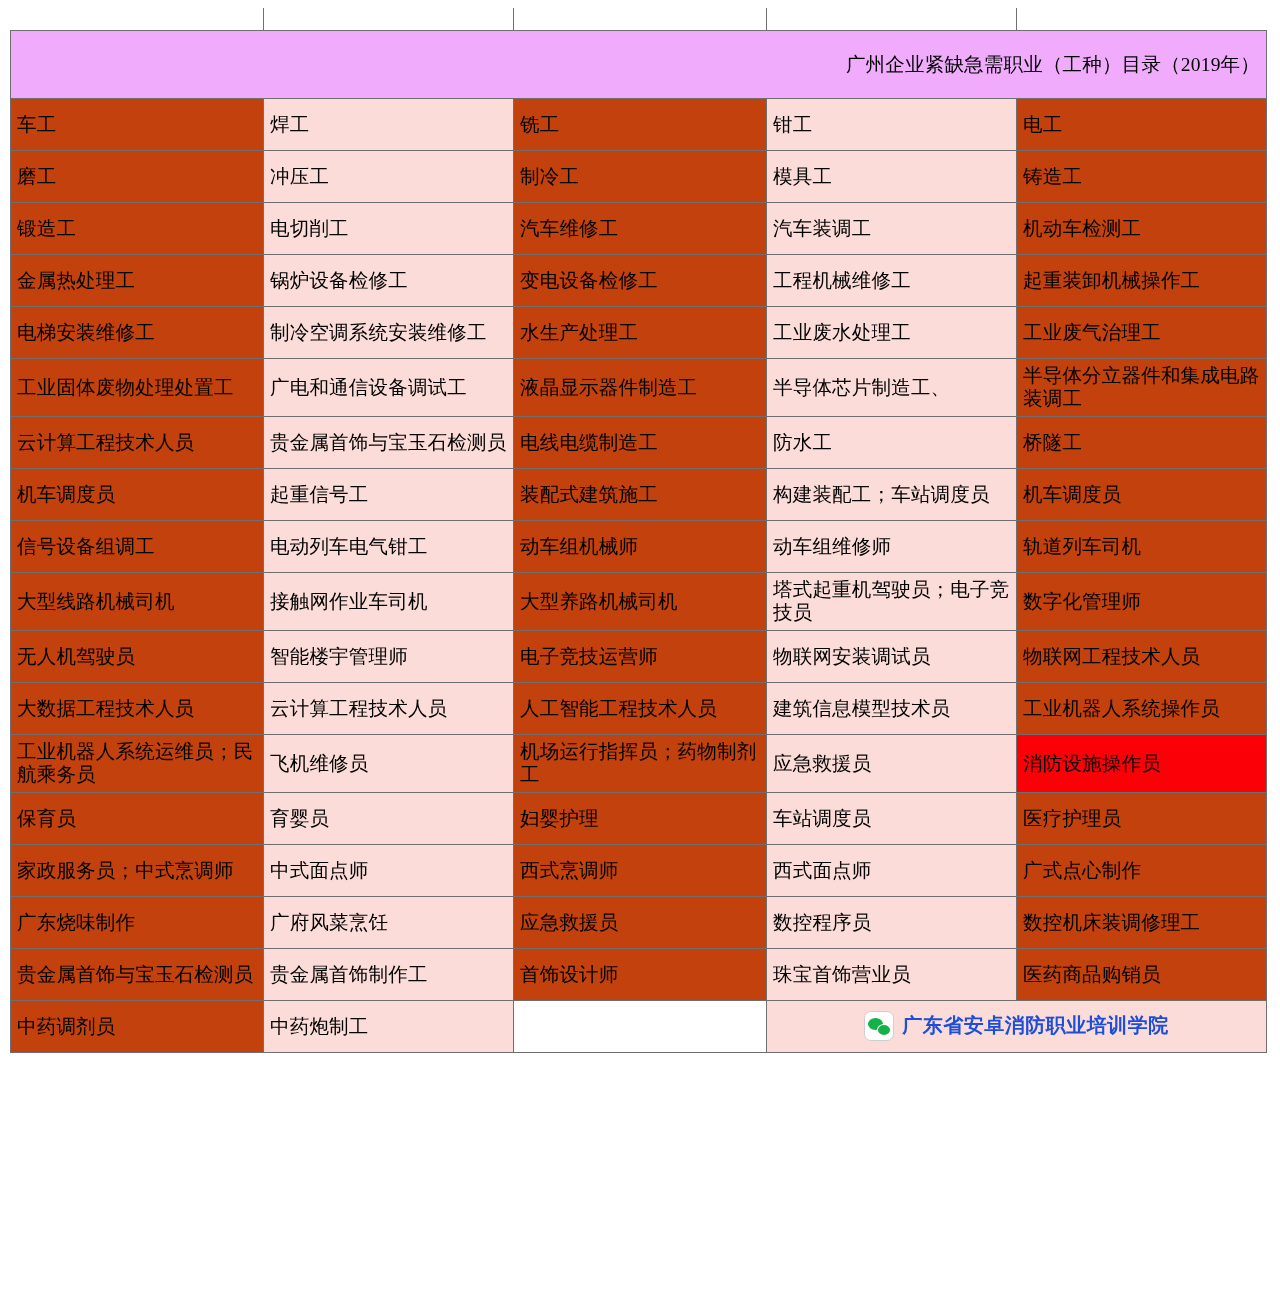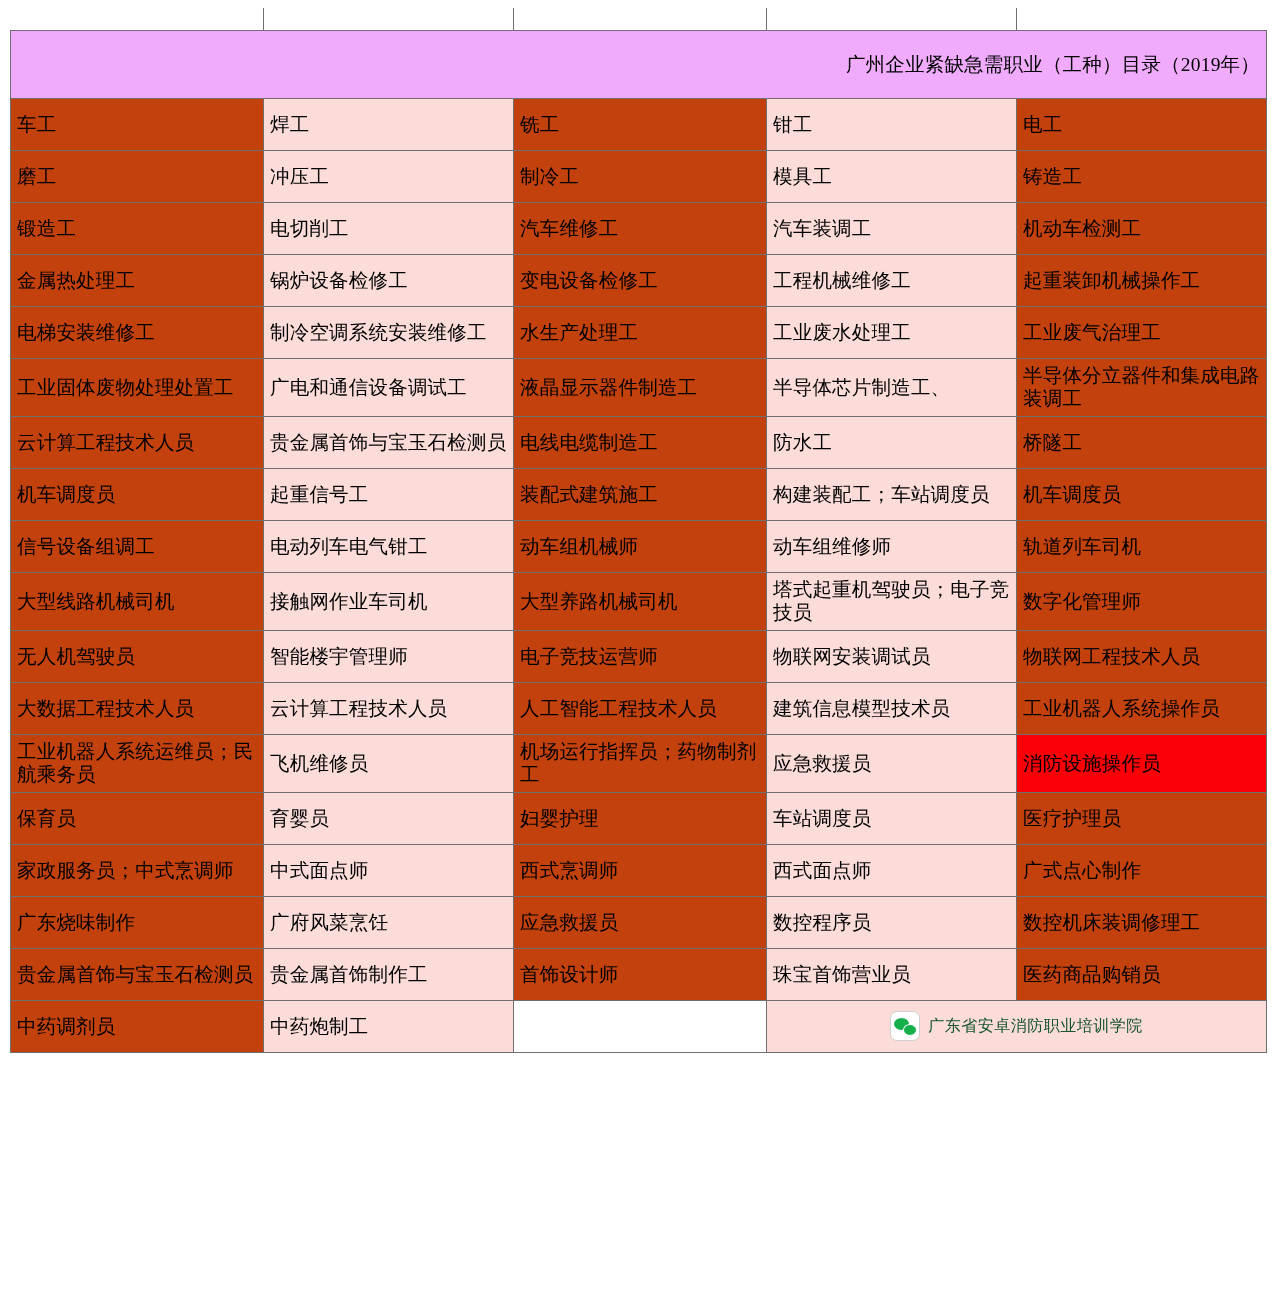--- a/index.html
+++ b/index.html
@@ -89,24 +89,25 @@
     flex: 0 0 auto;
   }
   .wechat-badge .b1, .wechat-badge .b2 {
     position: absolute;
     background: #16b04b;
     border-radius: 50%;
   }
   .wechat-badge .b1 { width: 15px; height: 12px; left: 3px; top: 6px; }
   .wechat-badge .b2 { width: 12px; height: 10px; left: 12px; top: 12px; border: 1.5px solid #ffffff; }
   .logo-text {
-    font-size: 16px;
-    color: #14532d;
+    font-size: 20px;
+    color: #1d4ed8;
     letter-spacing: 0.5px;
     white-space: nowrap;
+    font-weight: bold;
   }
 </style>
 </head>
 <body>
 
 <div id="sheet">
   <table class="grid">
     <colgroup>
       <col class="c0">
         <col class="c1">

